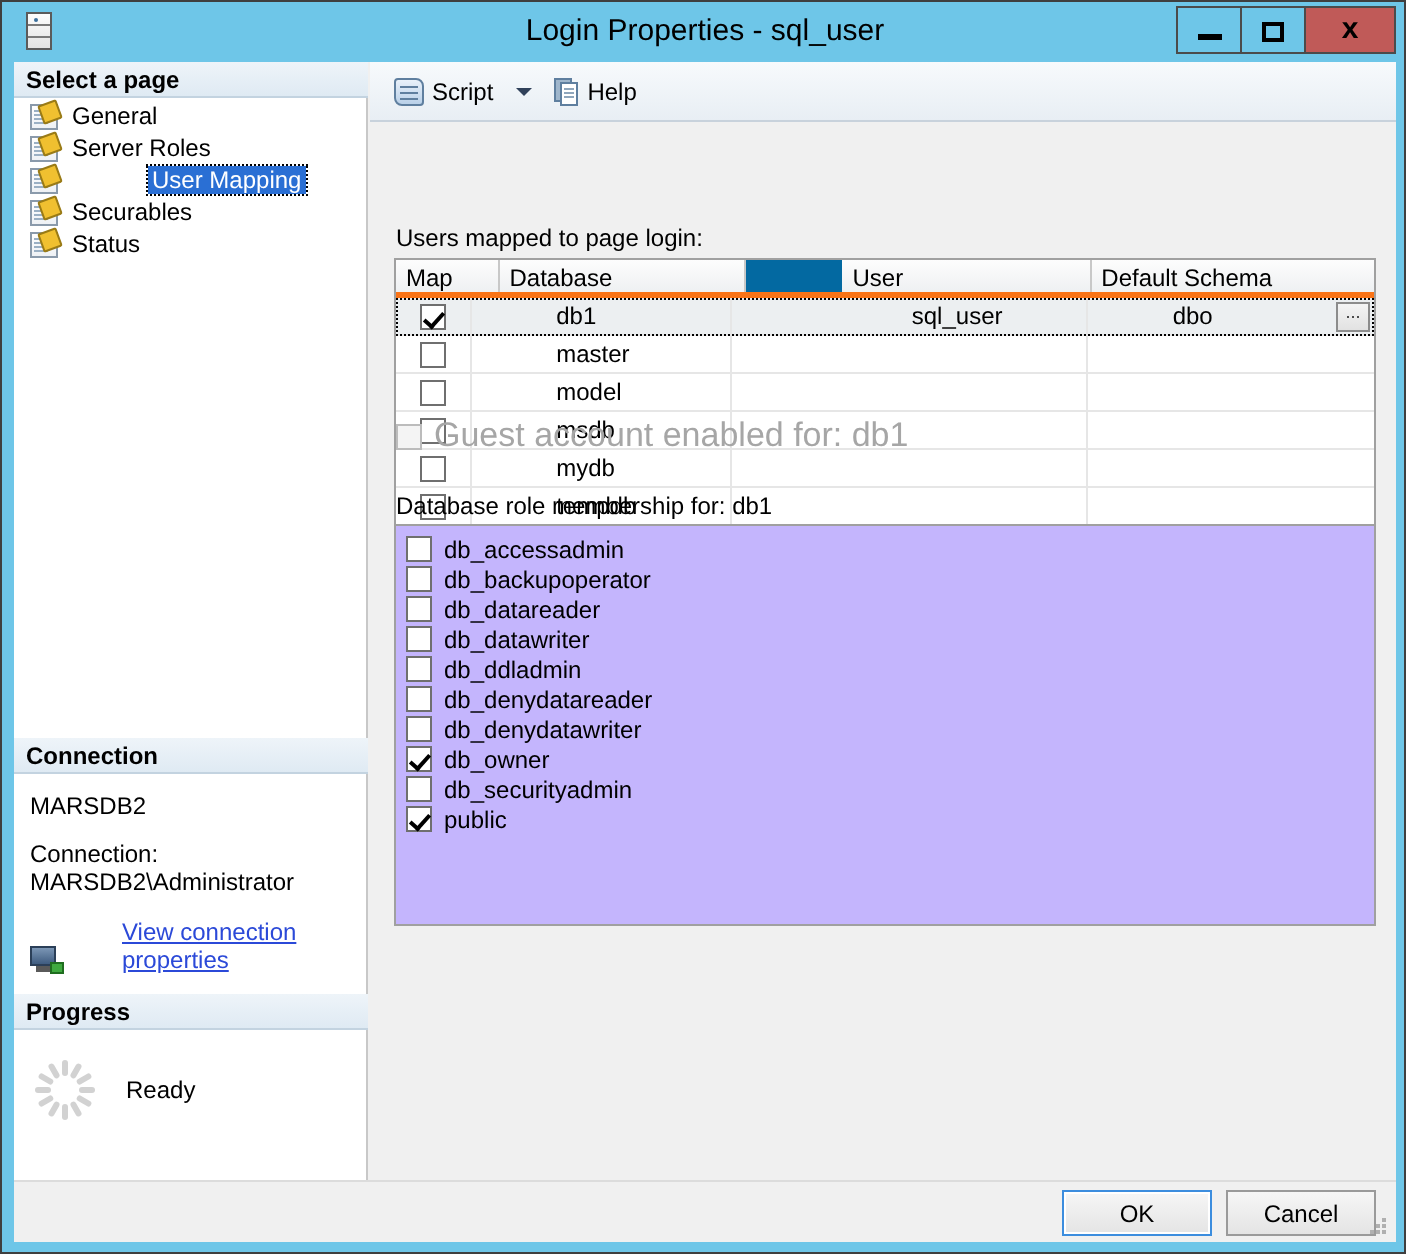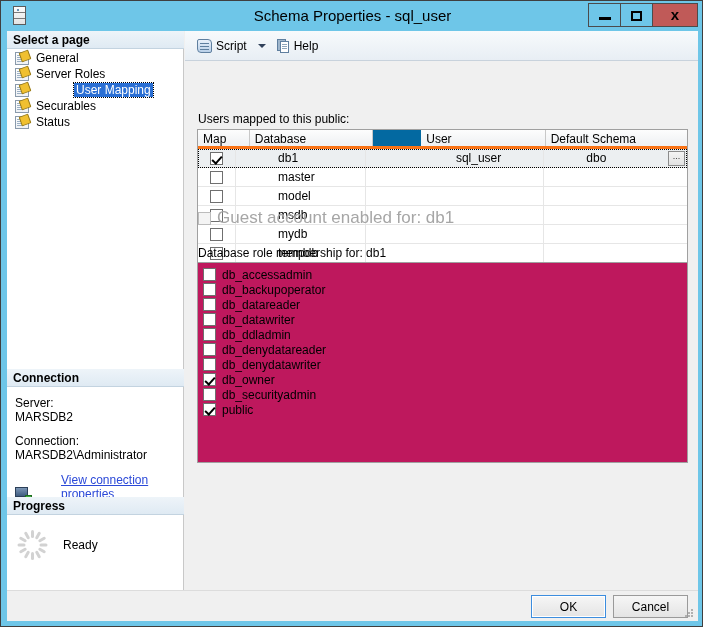--- a/index.html
+++ b/index.html
@@ -485,21 +485,21 @@
     font-size: 17px;
     color: #a6a6a6;
     margin-left: 6px;
   }
   
   .roles {
     position: absolute;
     left: 12px; top: 200px;
     width: 491px;
     height: 201px;
-    background: #be185d;
+    background: #c4b5fd;
     border: 1px solid #a0a0a0;
     box-sizing: border-box;
     padding: 4px 0 0 5px;
     overflow: hidden;
   }
   .role-row {
     display: flex;
     align-items: center;
     height: 15px;
     cursor: default;
@@ -551,21 +551,21 @@
 </style>
 </head>
 <body>
 
 <div class="window">
 
   <div class="titlebar">
     <div class="title-icon">
         <i></i>
       </div>
-    <div class="title-text">Schema Properties - sql_user</div>
+    <div class="title-text">Login Properties - sql_user</div>
     <div class="win-btns">
       <div class="win-btn">
         <span class="glyph-min"></span>
       </div>
       <div class="win-btn">
         <span class="glyph-max"></span>
       </div>
       <div class="win-btn close">
         <span class="glyph-close">x</span>
       </div>
@@ -627,21 +627,20 @@
               <span></span>
               <em></em>
             </span>
           <span class="page-label">Status</span>
         </div>
       </div>
 
       <div class="section-header" id="connection-header">Connection</div>
 
       <div class="conn-body">
-        <div>Server:</div>
         <div>MARSDB2</div>
         <div class="conn-gap"></div>
         <div>Connection:</div>
         <div>MARSDB2\Administrator</div>
         <div class="conn-link-row">
           <span class="server-icon">
             <span class="mon"></span>
               <span class="base"></span>
               <span class="plug"></span>
           </span>
@@ -690,21 +689,21 @@
                 <b></b>
                 <b></b>
               </span>
           </span>
           <span class="tb-label">Help</span>
         </div>
       </div>
 
       <div class="content">
 
-        <div class="lbl" id="users-mapped-label">Users mapped to this public:</div>
+        <div class="lbl" id="users-mapped-label">Users mapped to page login:</div>
 
         <div class="grid">
           <div class="grid-head">
             <div class="gh c-map">Map</div>
             <div class="gh c-db">Database</div>
             <div class="gh c-user">User</div>
             <div class="gh c-schema">Default Schema</div>
           </div>
           <div id="grid-rows">
               <div class="grid-row selected">

